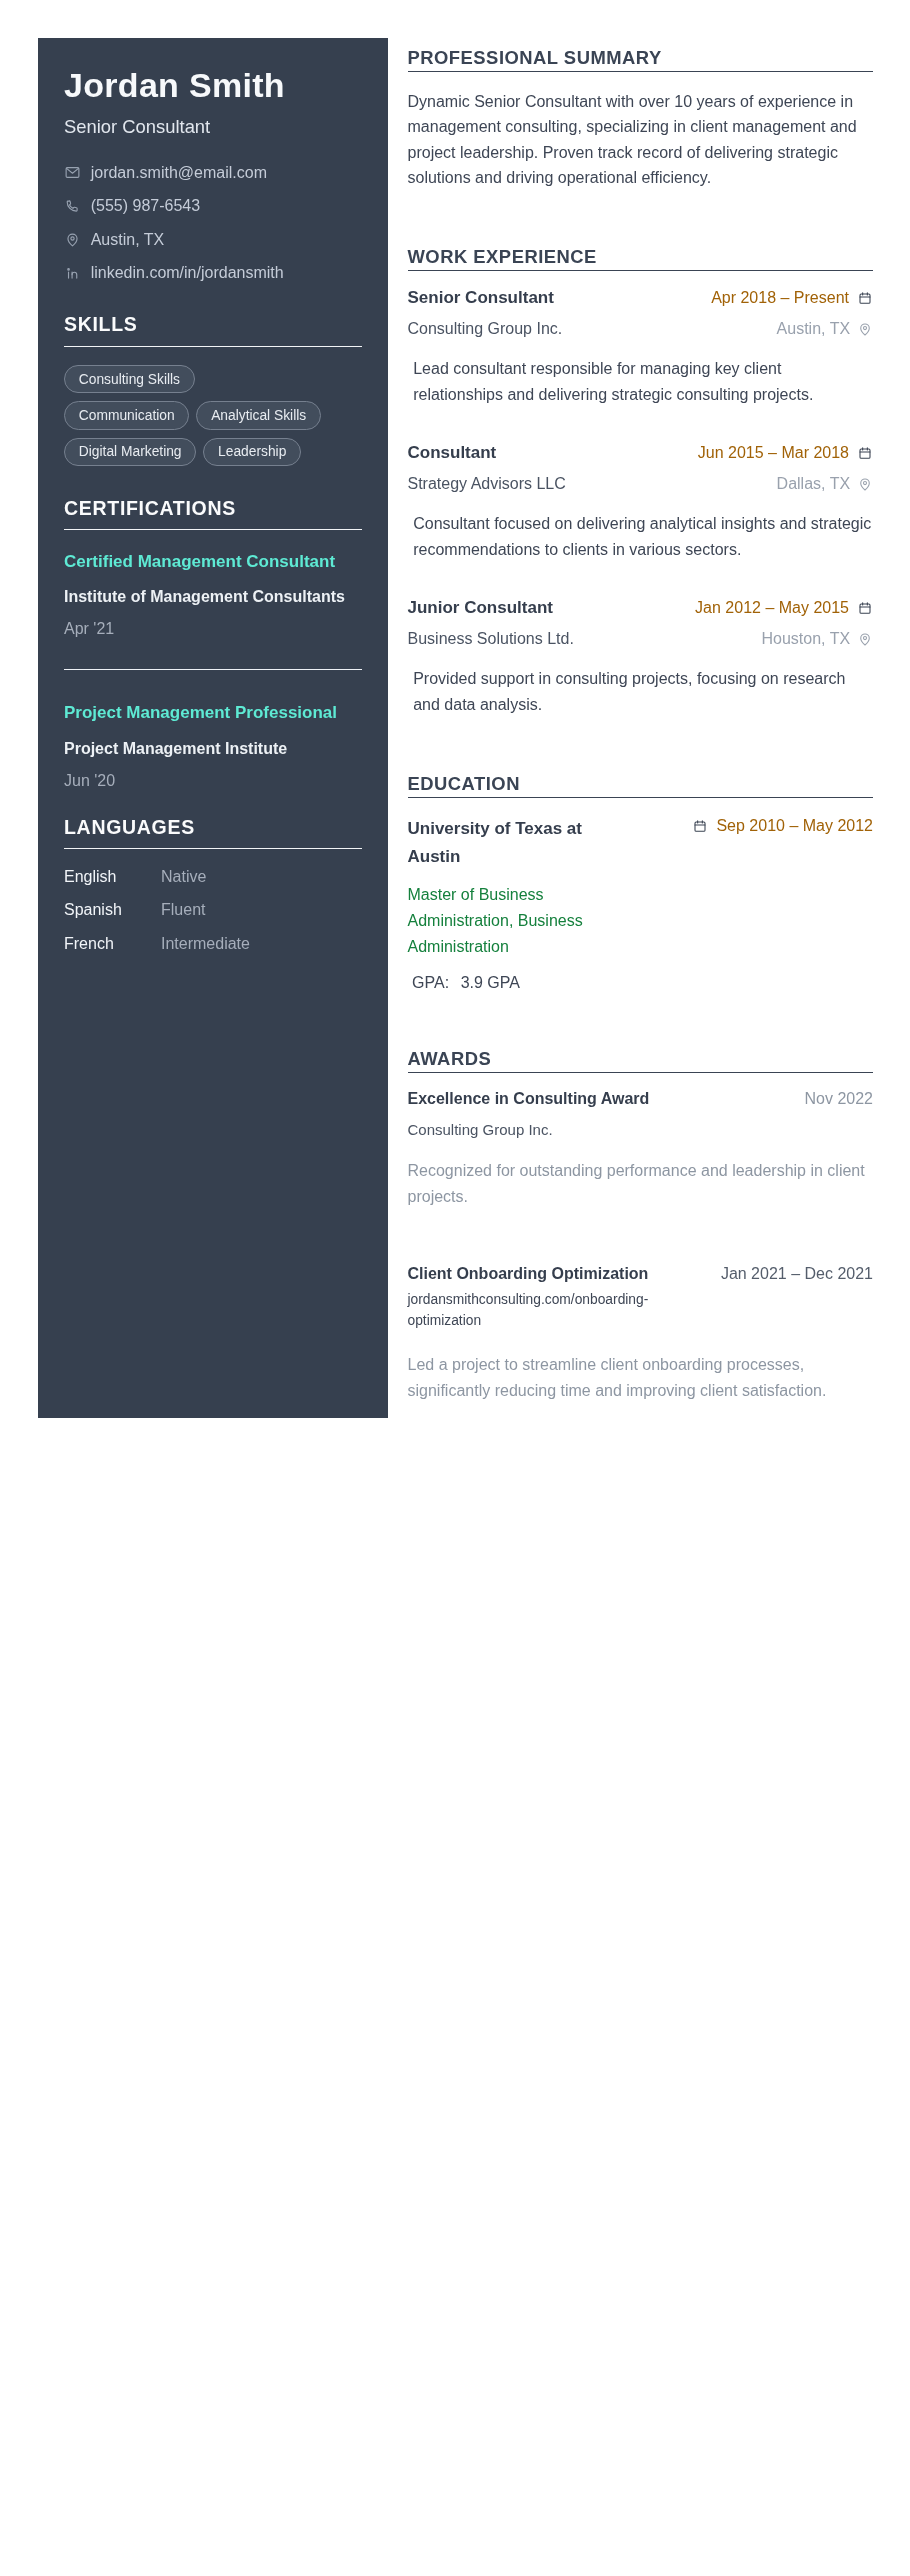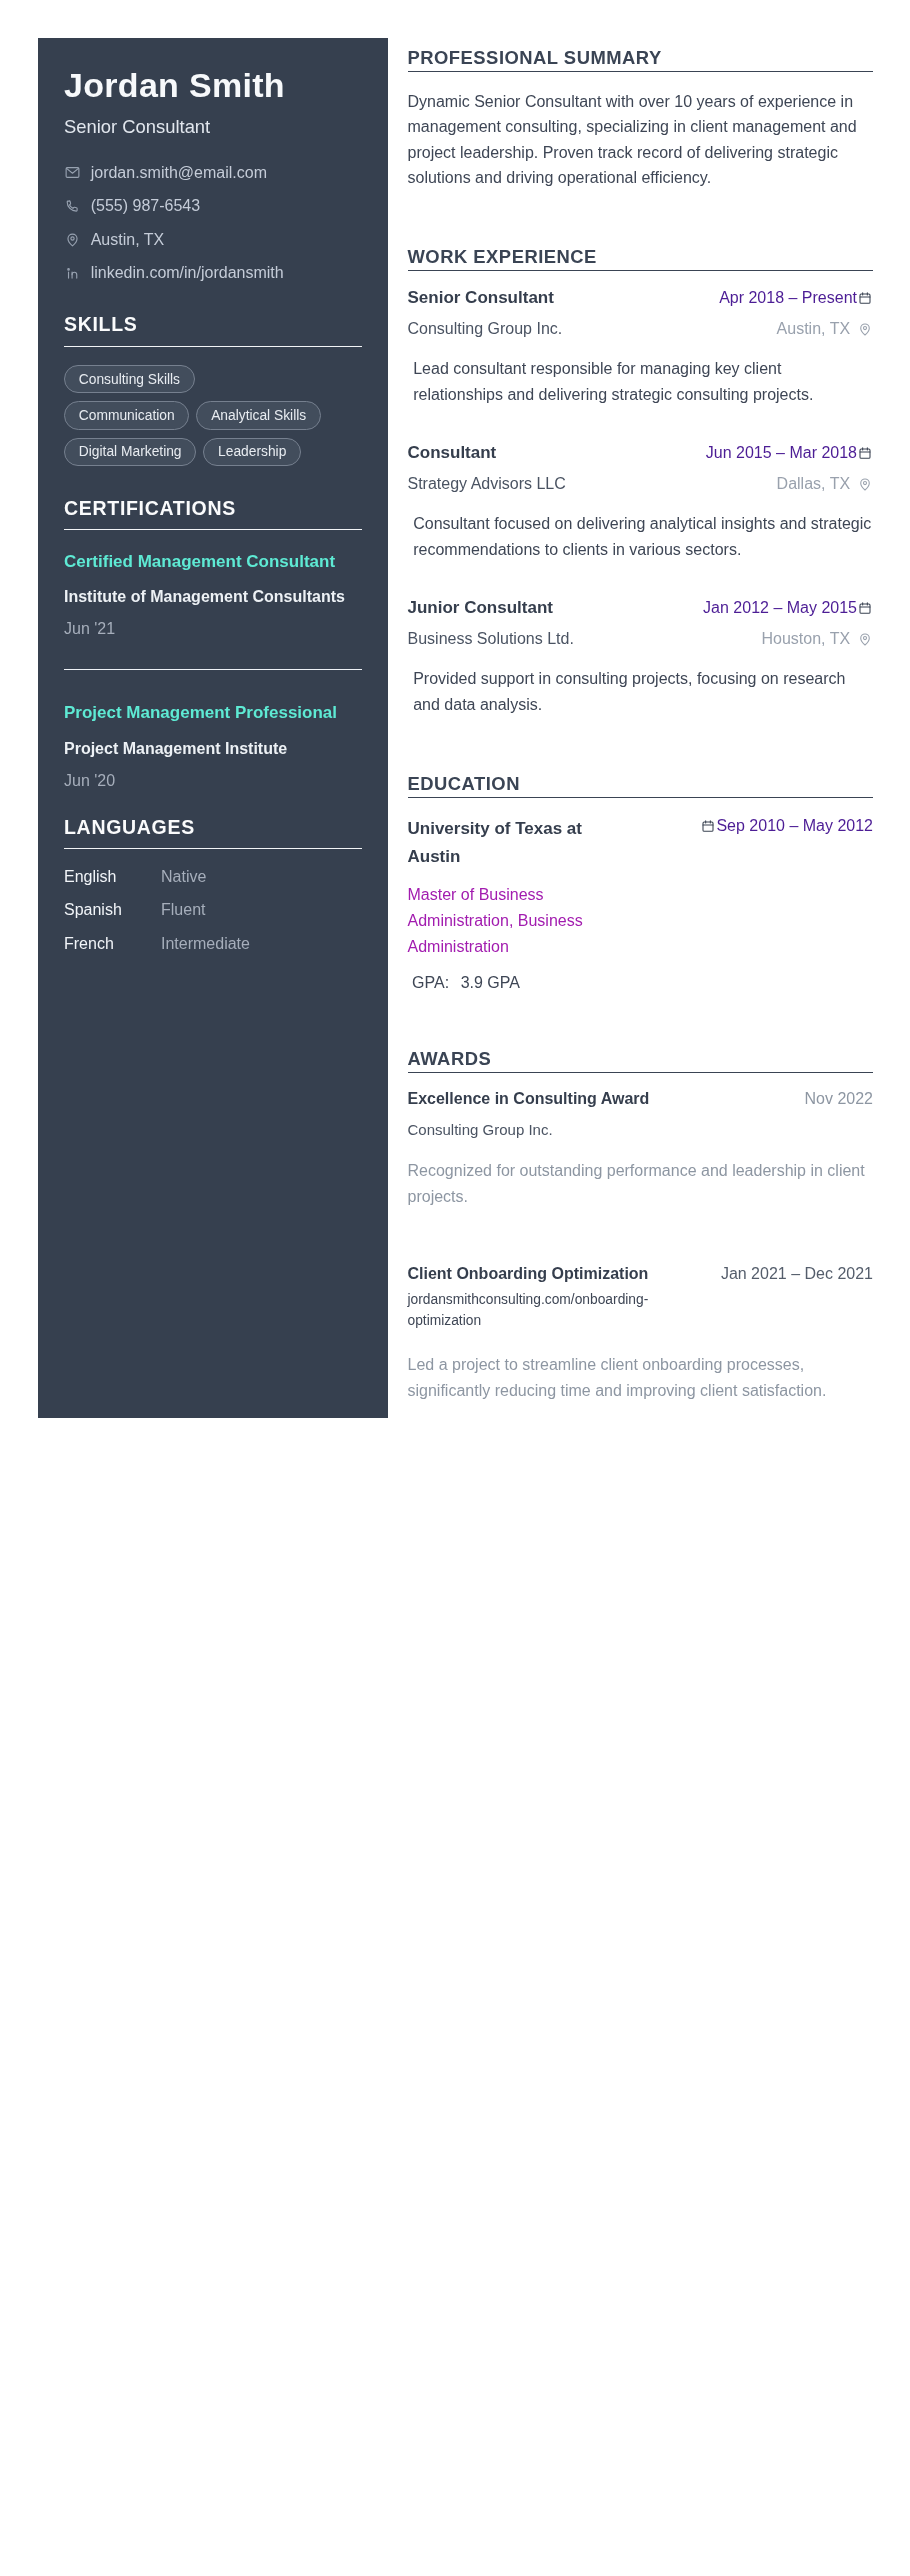--- a/index.html
+++ b/index.html
@@ -37,31 +37,31 @@
   .m-section{margin-top:56px;}
   .m-section:first-child{margin-top:0;}
   .m-h{font-size:18.4px;font-weight:700;color:#3A4454;letter-spacing:0.5px;
        border-bottom:1.7px solid #3A4454;padding-bottom:2px;margin:0 0 17px;}
   .summary-text{font-size:16px;line-height:1.58;color:#3E4655;margin:0;}
 
   .job{margin-bottom:36px;}
   .job:last-child{margin-bottom:0;}
   .row{display:flex;justify-content:space-between;align-items:baseline;}
   .entry-title{font-size:17px;font-weight:700;color:#353E4D;}
-  .entry-dates{font-size:16px;color:#4c1d95;display:flex;align-items:center;white-space:nowrap;}
+  .entry-dates{font-size:16px;color:#a16207;display:flex;align-items:center;gap:8px;white-space:nowrap;}
   .entry-dates svg,.loc svg{width:16px;height:16px;fill:none;stroke-width:1.6;stroke-linecap:round;stroke-linejoin:round;}
   .entry-dates svg{stroke:#3A4352;}
   .company-row{margin-top:11.5px;}
   .company{font-size:16px;color:#4A5362;}
   .loc{font-size:16px;color:#99A1AD;display:flex;align-items:center;gap:6.9px;white-space:nowrap;}
   .loc svg{stroke:#99A1AD;}
   .entry-desc{margin-top:18.4px;padding-left:5.7px;font-size:16px;line-height:1.6;color:#3E4655;}
 
   .edu-school{font-size:17px;font-weight:700;color:#353E4D;line-height:1.6;max-width:212px;}
-  .edu-degree{margin-top:12.6px;font-size:16px;color:#a21caf;line-height:1.62;max-width:192px;}
+  .edu-degree{margin-top:12.6px;font-size:16px;color:#15803d;line-height:1.62;max-width:192px;}
   .edu-gpa{margin-top:13.8px;padding-left:4.6px;font-size:16px;color:#3E4655;display:flex;gap:11.5px;}
 
   .award-title{font-size:16px;font-weight:700;color:#353E4D;}
   .award-date{font-size:16px;color:#8D96A2;white-space:nowrap;}
   .award-issuer{margin-top:12.6px;font-size:15px;color:#4A5362;}
   .muted-desc{margin-top:20.6px;font-size:16px;color:#8D96A2;line-height:1.6;}
 
   .proj-left{max-width:270px;}
   .proj-title{font-size:16px;font-weight:700;color:#353E4D;}
   .proj-dates{font-size:16px;color:#545D6B;white-space:nowrap;}
@@ -124,21 +124,21 @@
             <span class="pill">Leadership</span>
           </div>
         </div>
       </section>
 
       <section class="side-section">
         <h2 class="side-h">CERTIFICATIONS</h2>
         <div>
           <div class="cert-title">Certified Management Consultant</div>
           <div class="cert-issuer">Institute of Management Consultants</div>
-          <div class="cert-date">Jun '21</div>
+          <div class="cert-date">Apr '21</div>
         </div>
         <hr class="cert-divider">
         <div>
           <div class="cert-title">Project Management Professional</div>
           <div class="cert-issuer">Project Management Institute</div>
           <div class="cert-date">Jun '20</div>
         </div>
       </section>
 
       <section class="side-section languages">

